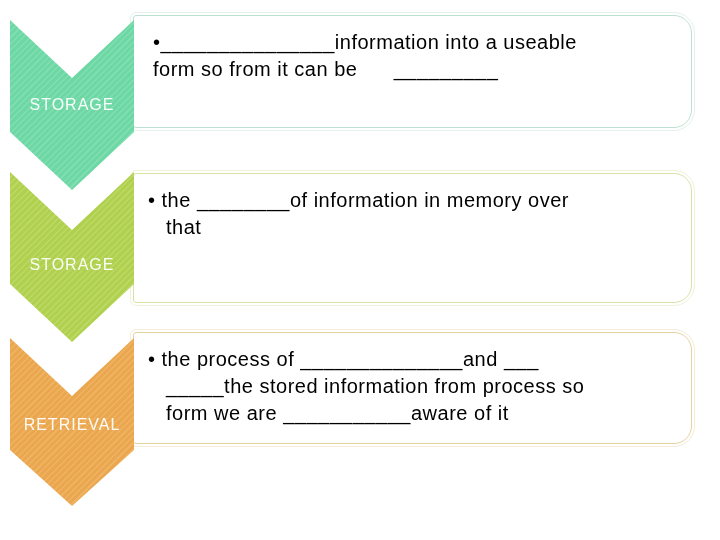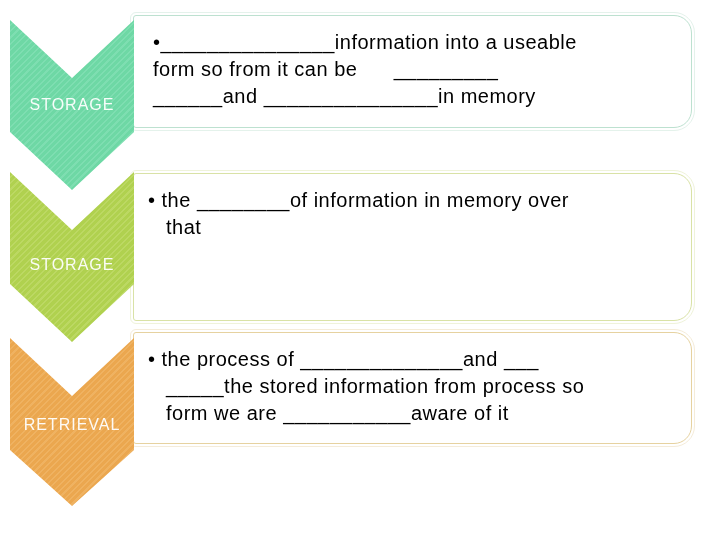--- a/index.html
+++ b/index.html
@@ -78,21 +78,21 @@
   .box-1 {
     top: 15px;
     height: 113px;
     border-color: var(--encoding-border);
     outline: 1px solid #e4f2eb;
     padding-left: 19px;
     padding-right: 16px;
   }
   .box-2 {
     top: 173px;
-    height: 148px;
+    height: 130px;
     border-color: var(--storage-border);
     outline: 1px solid #eff3da;
     padding-left: 14px;
     padding-right: 16px;
   }
   .box-3 {
     top: 332px;
     height: 112px;
     border-color: var(--retrieval-border);
     outline: 1px solid #f5ecd9;
@@ -106,21 +106,20 @@
   }
 </style>
 </head>
 <body>
 
 <div class="slide">
 
   <div class="box box-1">
     <div class="line">•_______________information into a useable</div>
     <div class="line">form so from it can be      _________</div>
-    <div class="line">______and _______________in memory</div>
   </div>
   <div class="chev chev-1">
     <span class="chev-label">STORAGE</span>
   </div>
 
   <div class="box box-2">
     <div class="line">• the ________of information in memory over</div>
     <div class="line cont">that</div>
   </div>
   <div class="chev chev-2">

